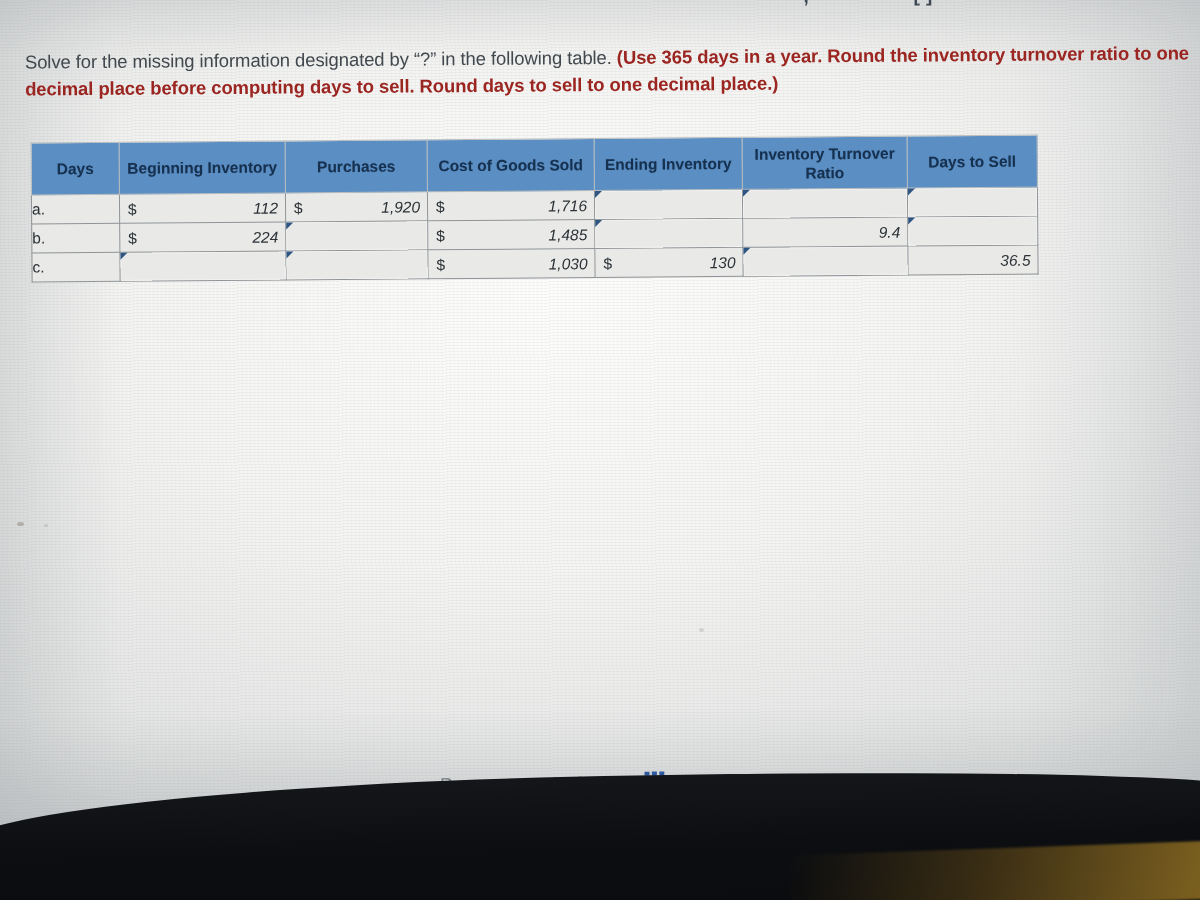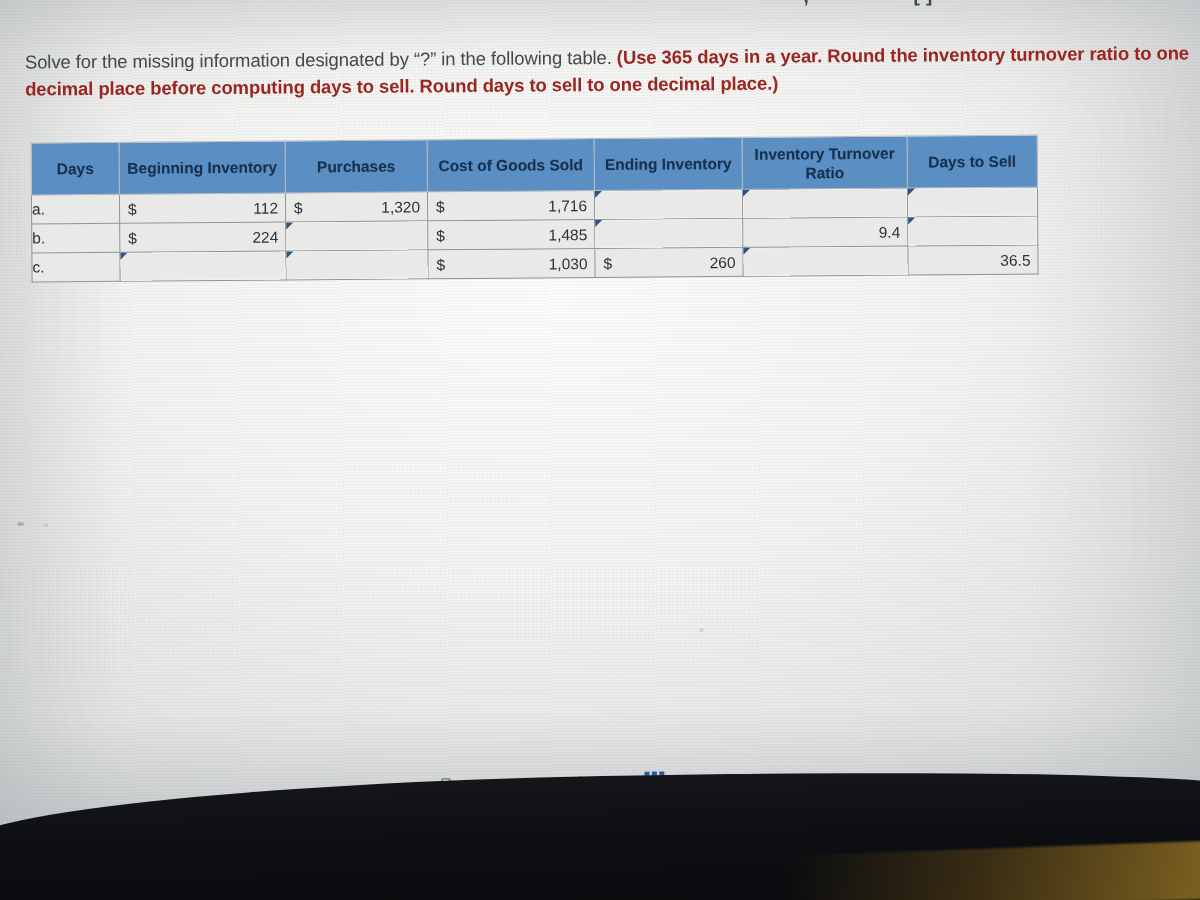--- a/index.html
+++ b/index.html
@@ -153,21 +153,21 @@
   
   .val {
     display: flex;
     align-items: center;
     justify-content: space-between;
     height: 100%;
     padding: 0 7px 0 8px;
     line-height: 27px;
   }
   .val .cur { color: #2b3137; }
-  .val .num { color: #2b3137; }
+  .val .num { color: #2b3137; font-style: italic; }
   .val.no-cur { justify-content: flex-end; }
 
   
   td.input-cell {
     position: relative;
     background: #e9eae7;
     border: 1px solid #4a73a0;
     box-shadow: inset 0 0 0 1px rgba(255,255,255,0.35);
   }
   td.input-cell .marker {
@@ -310,21 +310,21 @@
               <td class="case-cell">a.</td>
               <td>
                 <div class="val">
                   <span class="cur">$</span>
                   <span class="num">112</span>
                 </div>
               </td>
               <td>
                 <div class="val">
                   <span class="cur">$</span>
-                  <span class="num">1,320</span>
+                  <span class="num">1,920</span>
                 </div>
               </td>
               <td>
                 <div class="val">
                   <span class="cur">$</span>
                   <span class="num">1,716</span>
                 </div>
               </td>
               <td class="input-cell">
                 <span class="marker"></span>
@@ -383,21 +383,21 @@
               </td>
               <td>
                 <div class="val">
                   <span class="cur">$</span>
                   <span class="num">1,030</span>
                 </div>
               </td>
               <td>
                 <div class="val">
                   <span class="cur">$</span>
-                  <span class="num">260</span>
+                  <span class="num">130</span>
                 </div>
               </td>
               <td class="input-cell">
                 <span class="marker"></span>
                 <span class="entered"></span>
               </td>
               <td>
                 <div class="val no-cur">
                   <span class="num">36.5</span>
                 </div>

